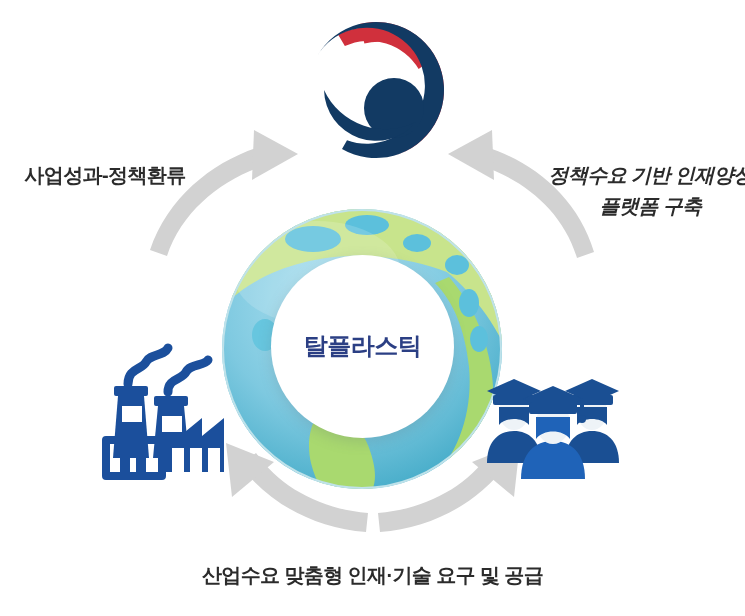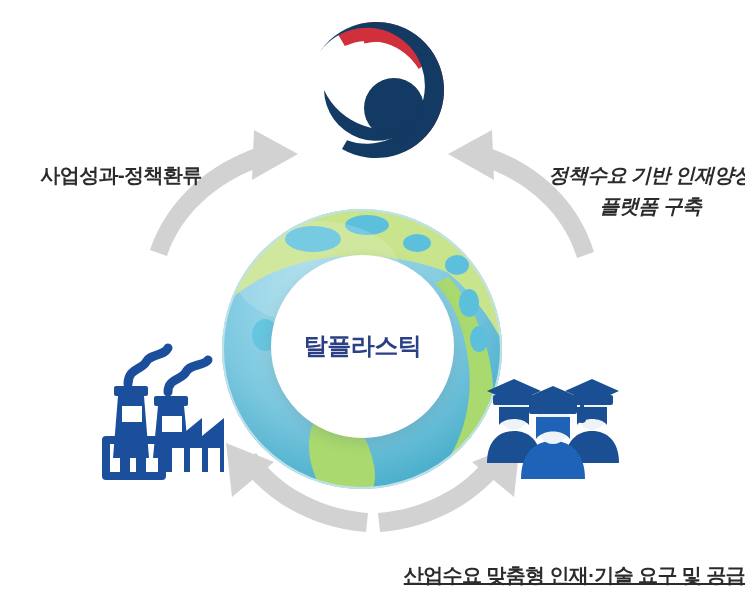--- a/index.html
+++ b/index.html
@@ -96,35 +96,33 @@
     font-weight: 700;
     line-height: 1.55;
     letter-spacing: -0.6px;
     white-space: nowrap;
   }
   .caption-left {
     left: 0px;
     top: 160px;
     width: 210px;
     text-align: center;
-    margin-left: 16px;
   }
   .caption-right {
     left: 528px;
     top: 160px;
     width: 245px;
     text-align: center;
     font-style: italic;
   }
   .caption-bottom {
     left: 0px;
     top: 560px;
     width: 745px;
-    text-align: right;
-    text-decoration: underline;
+    text-align: center;
   }
 </style>
 </head>
 <body>
 
 <div id="infographic">
 
   <div class="emblem">
     <svg viewBox="0 0 160 148" width="160" height="148" aria-hidden="true">
       <defs>

